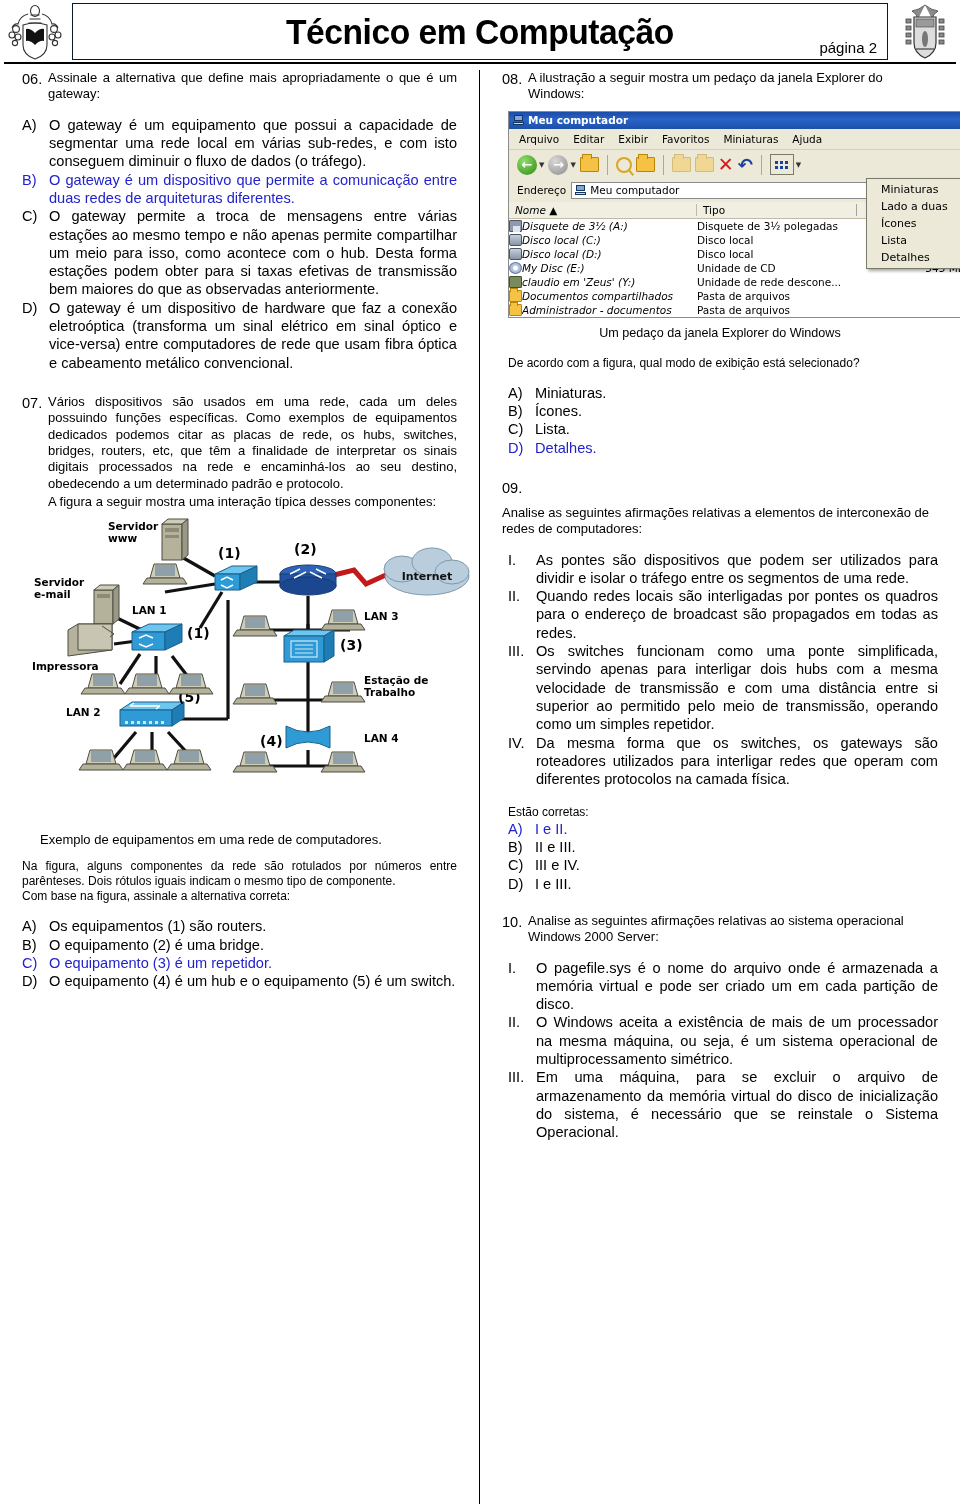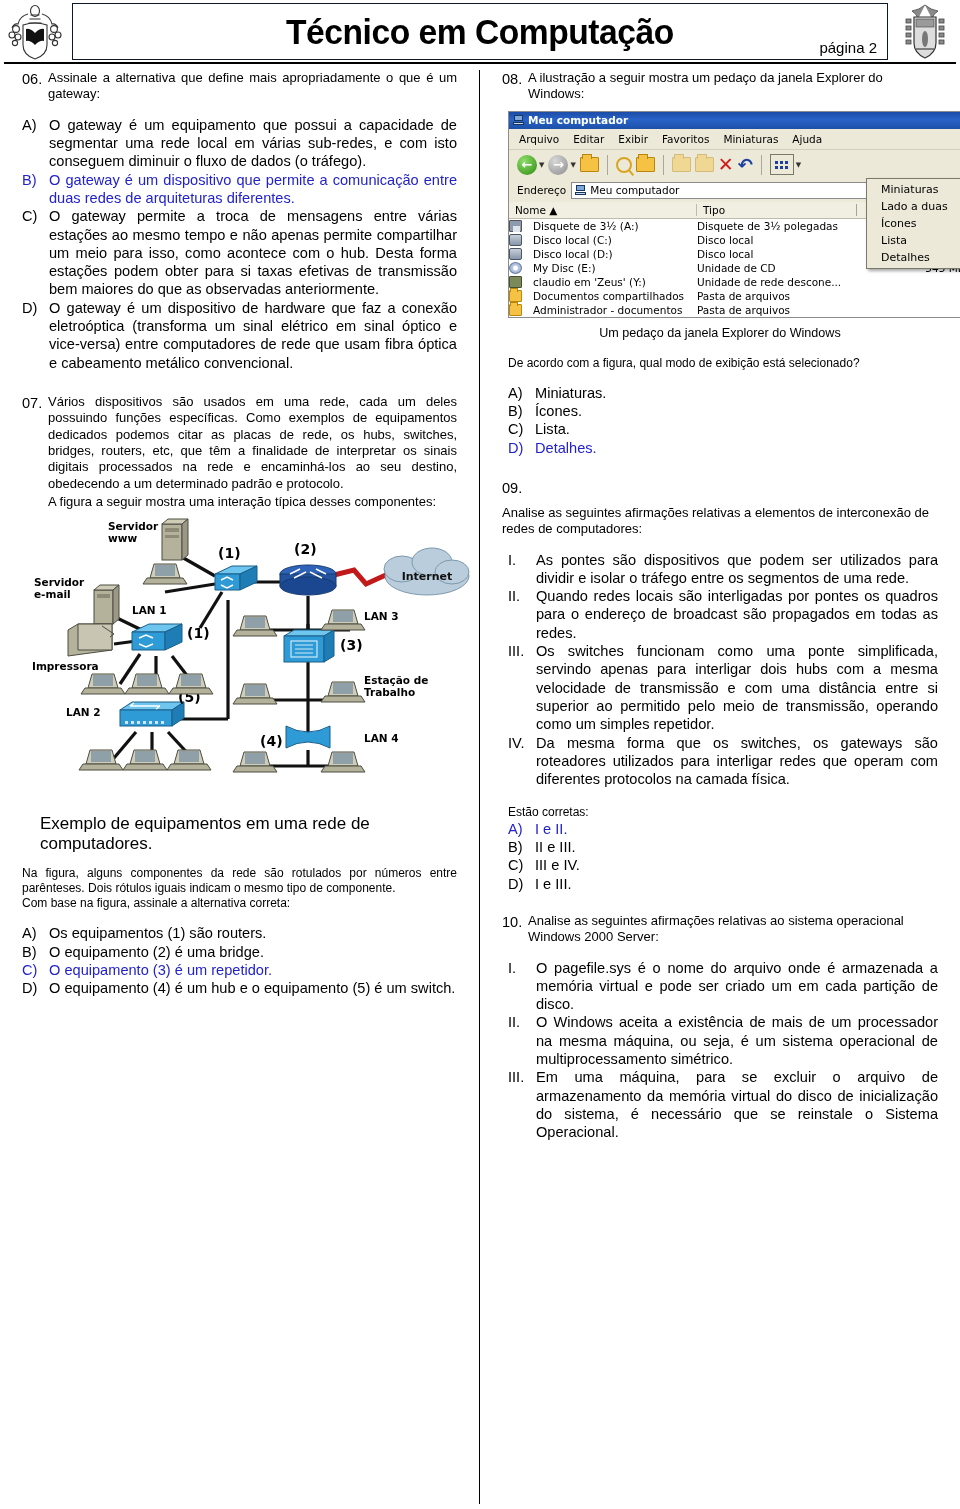--- a/index.html
+++ b/index.html
@@ -110,23 +110,23 @@
     font-size: 12px;
     line-height: 1.255;
     margin-top: 13px;
   }
   .caption {
     font-size: 12.6px;
     text-align: center;
     margin-top: 4px;
   }
   .caption-left {
-    font-size: 17px;
+    font-size: 13px;
     text-align: left;
-    margin-top: 0;
+    margin-top: 18px;
     padding-left: 18px;
   }
 
   
   .explorer {
     width: 458px;
     margin: 8px 0 0 6px;
     border: 1px solid #8b8b8b;
     background: #ece9d8;
     font-family: "DejaVu Sans", sans-serif;
@@ -212,27 +212,27 @@
     flex: 1 1 auto; background: #fff; border: 1px solid #8b8b8b;
     height: 17px; display: flex; align-items: center; gap: 4px; padding: 0 3px;
     font-size: 10.5px;
   }
   .exp-list { background: #fff; }
   .exp-head {
     display: flex; background: #f1efe2; border-bottom: 1px solid #c0bba8;
     font-size: 10.5px; padding: 2px 0;
   }
   .exp-head div { padding: 0 6px; }
-  .c-name { flex: 0 0 188px; border-right: 1px solid #c0bba8; }
+  .c-name { flex: 0 0 188px; border-right: 1px solid #c0bba8; font-style: italic; }
   .c-type { flex: 0 0 160px; border-right: 1px solid #a3a3a3; }
   .c-size { flex: 1 1 auto; text-align: right; }
   .exp-row {
     display: flex; font-size: 10.5px; padding: 1px 0; align-items: center;
   }
-  .exp-row .c-name { display: flex; align-items: center; gap: 11px; border: none; }
+  .exp-row .c-name { display: flex; align-items: center; gap: 0; border: none; }
   .exp-row .c-type { border: none; }
   .ic {
     width: 13px; height: 12px; flex: 0 0 13px; position: relative;
   }
   .ic-floppy { background: #8d9bb0; border: 1px solid #555; border-radius: 1px; }
   .ic-floppy:after { content:""; position:absolute; left:3px; top:5px; width:7px; height:6px; background:#dfe3ea; }
   .ic-drive { background: linear-gradient(to bottom,#c8cfda,#8795a8); border:1px solid #4a5566; border-radius: 2px; }
   .ic-cd { width: 12px; height: 12px; border-radius:50%; background: radial-gradient(circle,#fff 25%,#b9c6e0 40%,#8ea6d0 100%); border:1px solid #64789e; }
   .ic-net { background: #7b8a5b; border:1px solid #46502f; border-radius:1px; }
   .ic-folder { background:#f5c243; border:1px solid #b8860b; border-radius:1px; }

